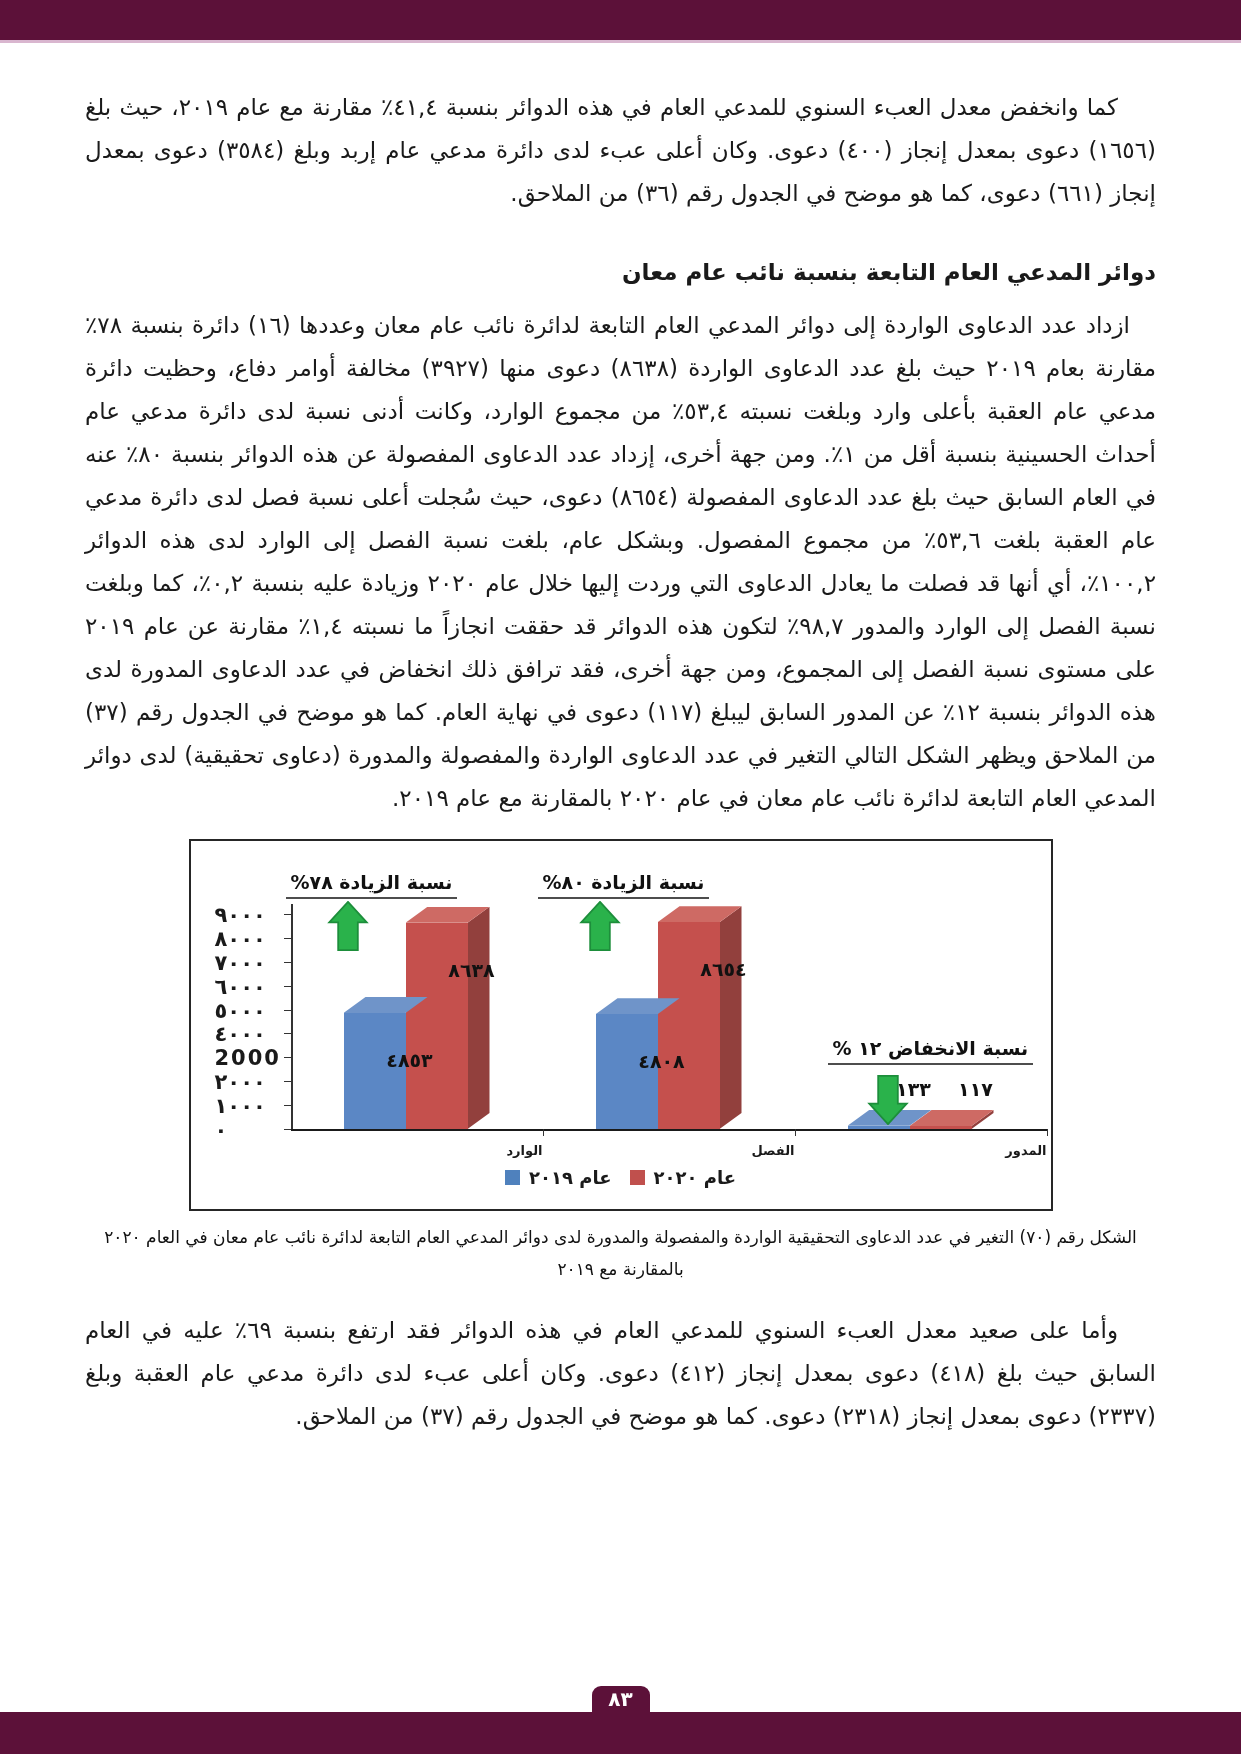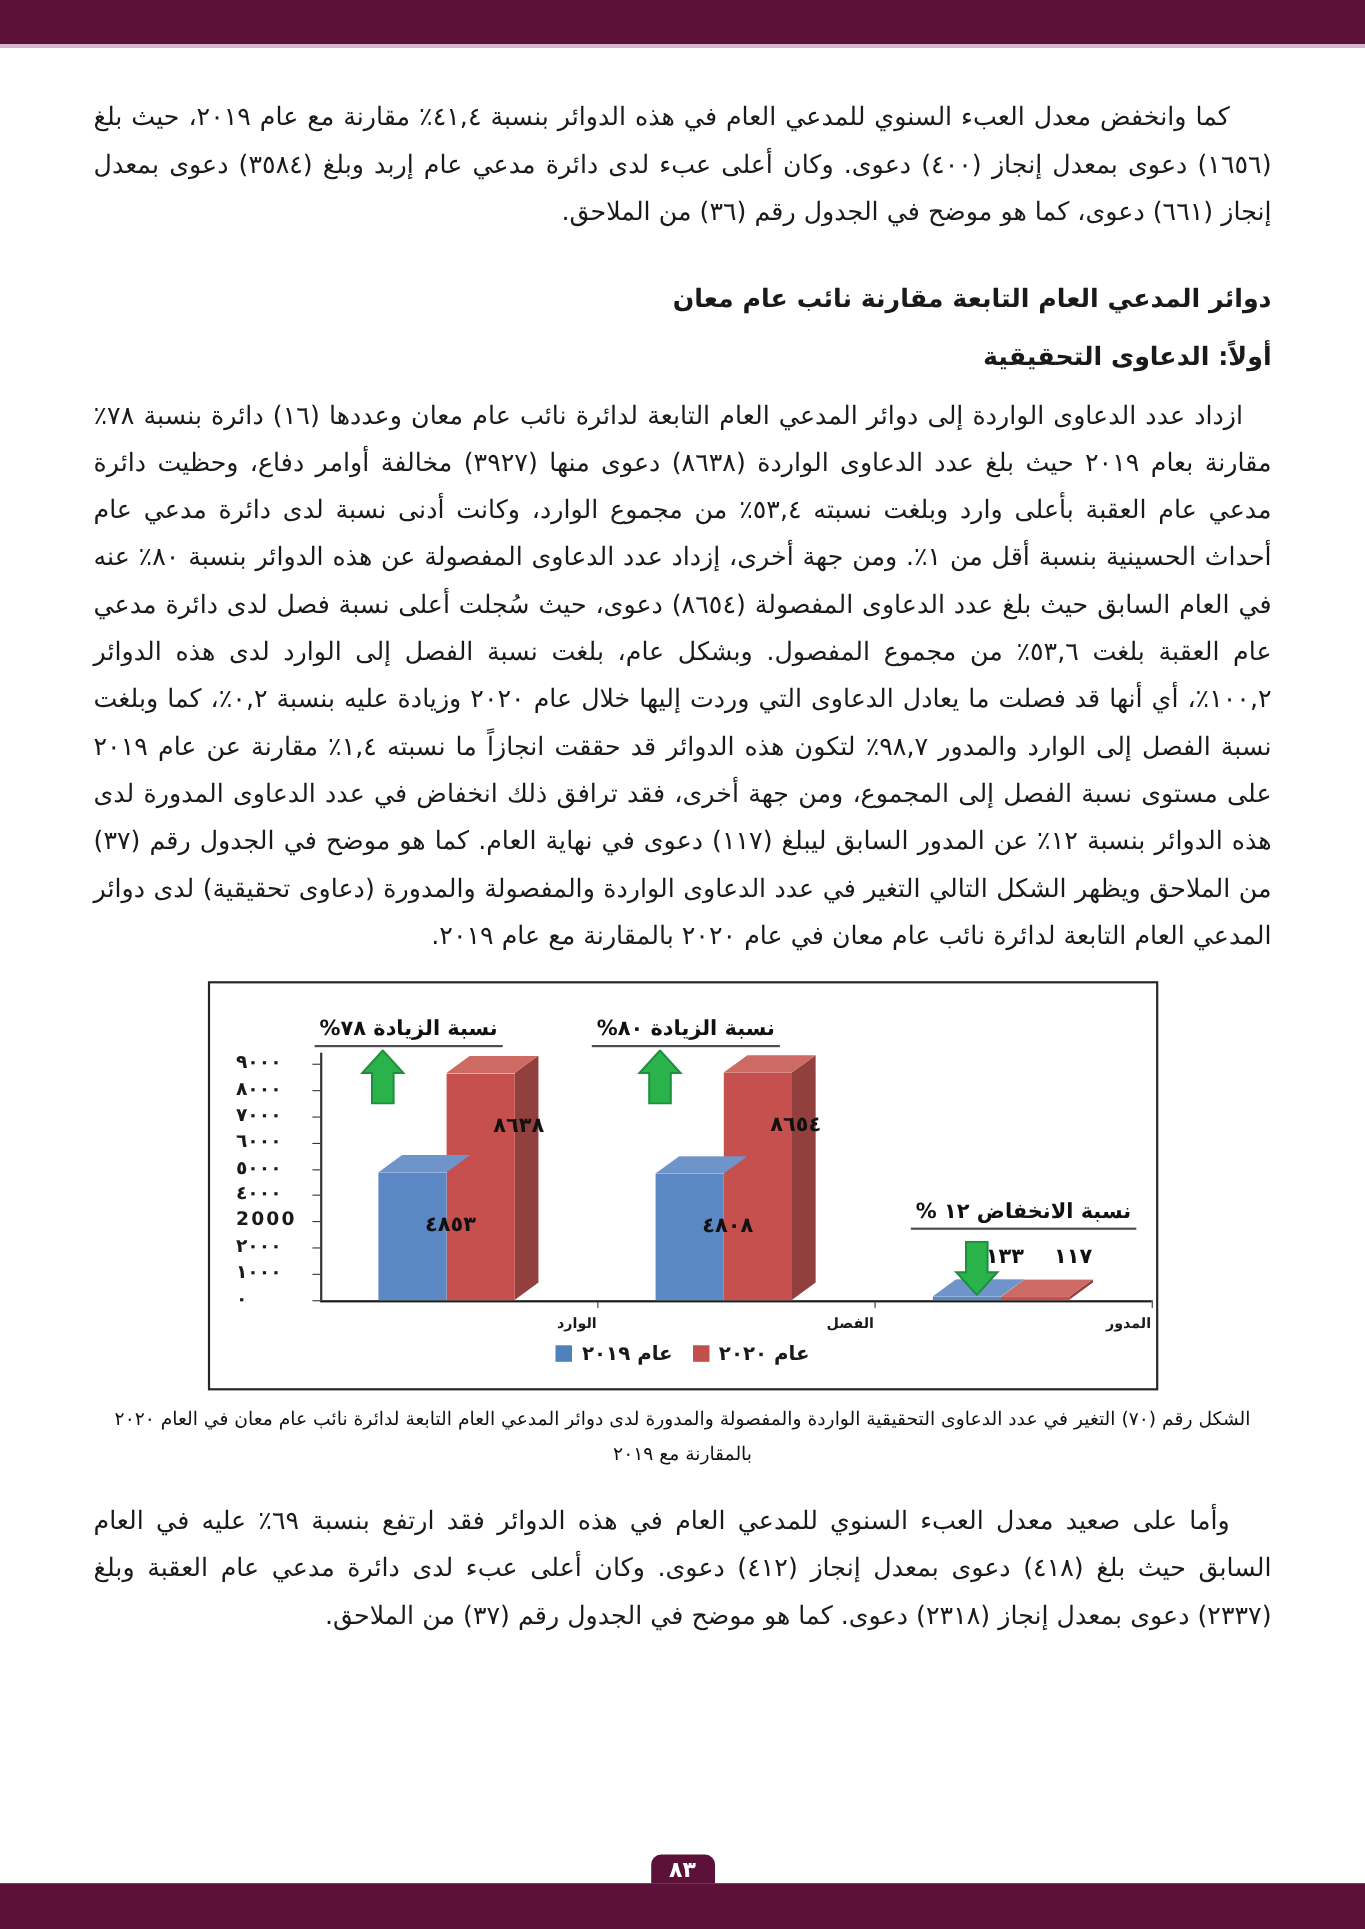--- a/index.html
+++ b/index.html
@@ -33,21 +33,21 @@
   .p3{margin-top:24px;text-indent:38px;}
   .chart-frame{
     position:relative;width:864px;height:372px;margin:19px auto 0 auto;
     border:2px solid #262626;background:#ffffff;box-sizing:border-box;
   }
   .caption{
     margin-top:10px;text-align:center;font-size:17px;line-height:32px;color:#111111;
   }
   
   .abs{position:absolute;}
-  .ytick-label{font-size:17px;font-weight:bold;text-align:left;direction:ltr;width:62px;letter-spacing:2px;}
+  .ytick-label{font-size:21px;font-weight:bold;text-align:left;direction:ltr;width:62px;letter-spacing:2px;}
   .cat-label{font-size:13px;font-weight:bold;text-align:right;}
   .bar-label{font-size:19px;font-weight:bold;text-align:center;letter-spacing:3px;color:#111111;padding-left:35px;}
   .chart-ann{
     font-size:19px;font-weight:bold;white-space:nowrap;
     border-bottom:2px solid #4d4d4d;padding:0 5px 4px 5px;color:#111111;
   }
   .legend-row{
     position:absolute;left:0;width:100%;display:flex;direction:ltr;
     justify-content:center;align-items:center;gap:18px;
   }
@@ -55,22 +55,21 @@
   .legend-swatch{width:15px;height:15px;display:inline-block;}
   .legend-text{font-size:18px;font-weight:bold;direction:rtl;}
 </style>
 </head>
 <body>
 
 <div class="header-bar"></div>
 
 <div class="content">
   <p class="body-text p1">كما وانخفض معدل العبء السنوي للمدعي العام في هذه الدوائر بنسبة ٤١,٤٪ مقارنة مع عام ٢٠١٩، حيث بلغ (١٦٥٦) دعوى بمعدل إنجاز (٤٠٠) دعوى. وكان أعلى عبء لدى دائرة مدعي عام إربد وبلغ (٣٥٨٤) دعوى بمعدل إنجاز (٦٦١) دعوى، كما هو موضح في الجدول رقم (٣٦) من الملاحق.</p>
-  <p class="h1">دوائر المدعي العام التابعة مقارنة نائب عام معان</p>
-  <p class="h2">أولاً: الدعاوى التحقيقية</p>
+  <p class="h1">دوائر المدعي العام التابعة بنسبة نائب عام معان</p>
   <p class="body-text p2">ازداد عدد الدعاوى الواردة إلى دوائر المدعي العام التابعة لدائرة نائب عام معان وعددها (١٦) دائرة بنسبة ٧٨٪ مقارنة بعام ٢٠١٩ حيث بلغ عدد الدعاوى الواردة (٨٦٣٨) دعوى منها (٣٩٢٧) مخالفة أوامر دفاع، وحظيت دائرة مدعي عام العقبة بأعلى وارد وبلغت نسبته ٥٣,٤٪ من مجموع الوارد، وكانت أدنى نسبة لدى دائرة مدعي عام أحداث الحسينية بنسبة أقل من ١٪. ومن جهة أخرى، إزداد عدد الدعاوى المفصولة عن هذه الدوائر بنسبة ٨٠٪ عنه في العام السابق حيث بلغ عدد الدعاوى المفصولة (٨٦٥٤) دعوى، حيث سُجلت أعلى نسبة فصل لدى دائرة مدعي عام العقبة بلغت ٥٣,٦٪ من مجموع المفصول. وبشكل عام، بلغت نسبة الفصل إلى الوارد لدى هذه الدوائر ١٠٠,٢٪، أي أنها قد فصلت ما يعادل الدعاوى التي وردت إليها خلال عام ٢٠٢٠ وزيادة عليه بنسبة ٠,٢٪، كما وبلغت نسبة الفصل إلى الوارد والمدور ٩٨,٧٪ لتكون هذه الدوائر قد حققت انجازاً ما نسبته ١,٤٪ مقارنة عن عام ٢٠١٩ على مستوى نسبة الفصل إلى المجموع، ومن جهة أخرى، فقد ترافق ذلك انخفاض في عدد الدعاوى المدورة لدى هذه الدوائر بنسبة ١٢٪ عن المدور السابق ليبلغ (١١٧) دعوى في نهاية العام. كما هو موضح في الجدول رقم (٣٧) من الملاحق ويظهر الشكل التالي التغير في عدد الدعاوى الواردة والمفصولة والمدورة (دعاوى تحقيقية) لدى دوائر المدعي العام التابعة لدائرة نائب عام معان في عام ٢٠٢٠ بالمقارنة مع عام ٢٠١٩.</p>
 
   <div class="chart-frame" id="chart-frame">
       <div class="abs " style="left: 100px; top: 63px; width: 2px; height: 225px; background: rgb(51, 51, 51);"></div>
       <div class="abs " style="left: 100px; top: 288px; width: 756px; height: 2px; background: rgb(26, 26, 26);"></div>
       <div class="abs " style="left: 93px; top: 73px; width: 7px; height: 1px; background: rgb(51, 51, 51);"></div>
       <div class="abs ytick-label" style="left: 24px; top: 62px;">٩٠٠٠</div>
       <div class="abs " style="left: 93px; top: 96.8889px; width: 7px; height: 1px; background: rgb(51, 51, 51);"></div>
       <div class="abs ytick-label" style="left: 24px; top: 85.8889px;">٨٠٠٠</div>
       <div class="abs " style="left: 93px; top: 120.778px; width: 7px; height: 1px; background: rgb(51, 51, 51);"></div>

